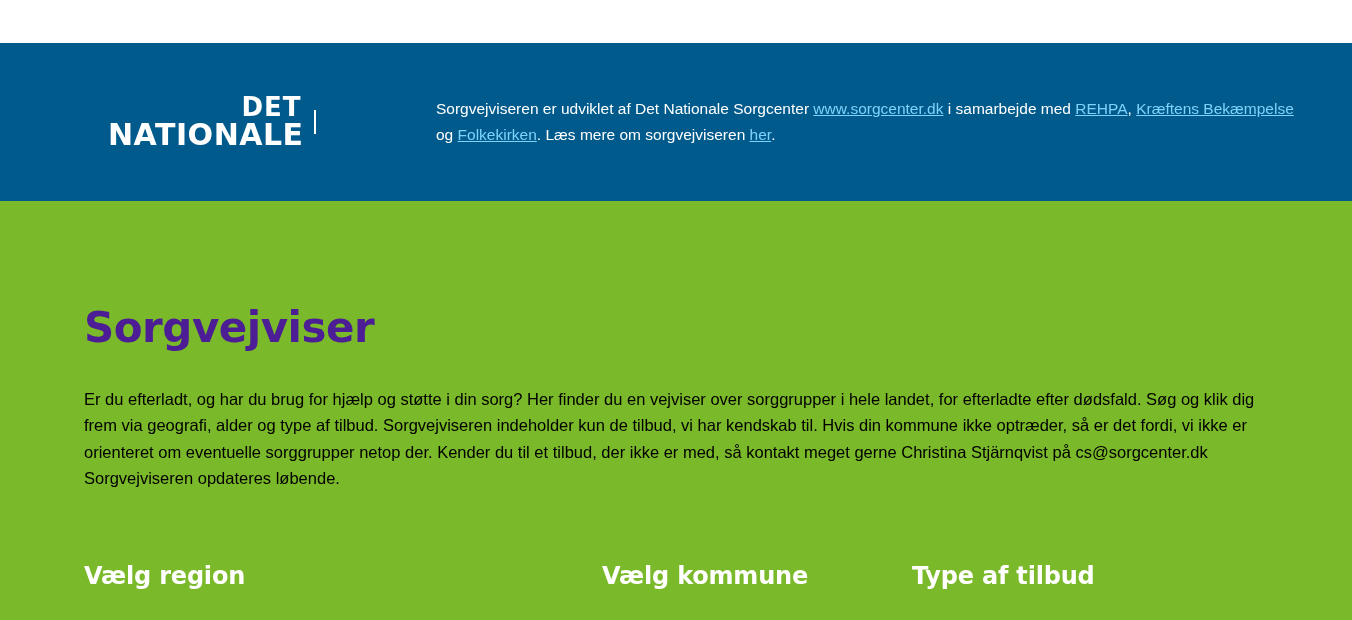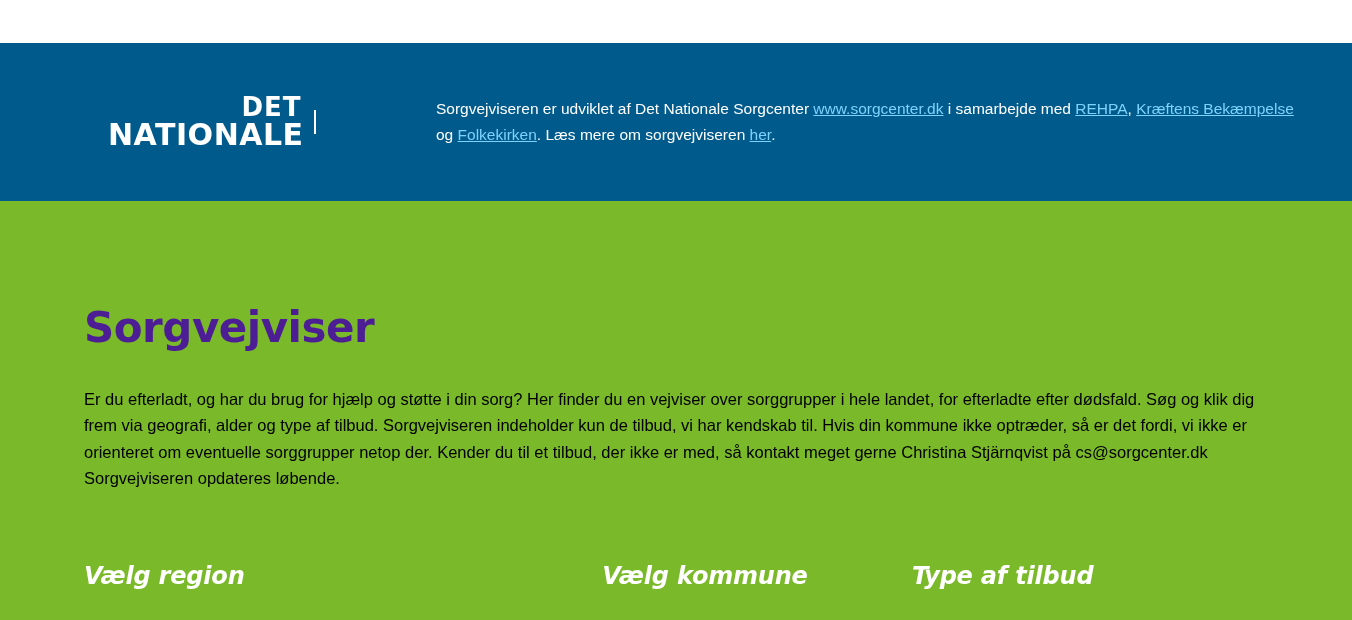--- a/index.html
+++ b/index.html
@@ -119,21 +119,20 @@
   }
   .filter-col.region { width: 414px; }
   .filter-col.kommune { width: 414px; text-align: center; }
   .filter-col.type { width: 414px; }
   .filter-label {
     font-family: "DejaVu Sans", sans-serif;
     font-size: 24px;
     font-weight: bold;
     color: #ffffff;
     letter-spacing: -0.2px;
-    font-style: italic;
   }
 </style>
 </head>
 <body>
 
 <div class="header">
   <div class="header-inner">
 
     <div class="logo">
       <div class="logo-text">

